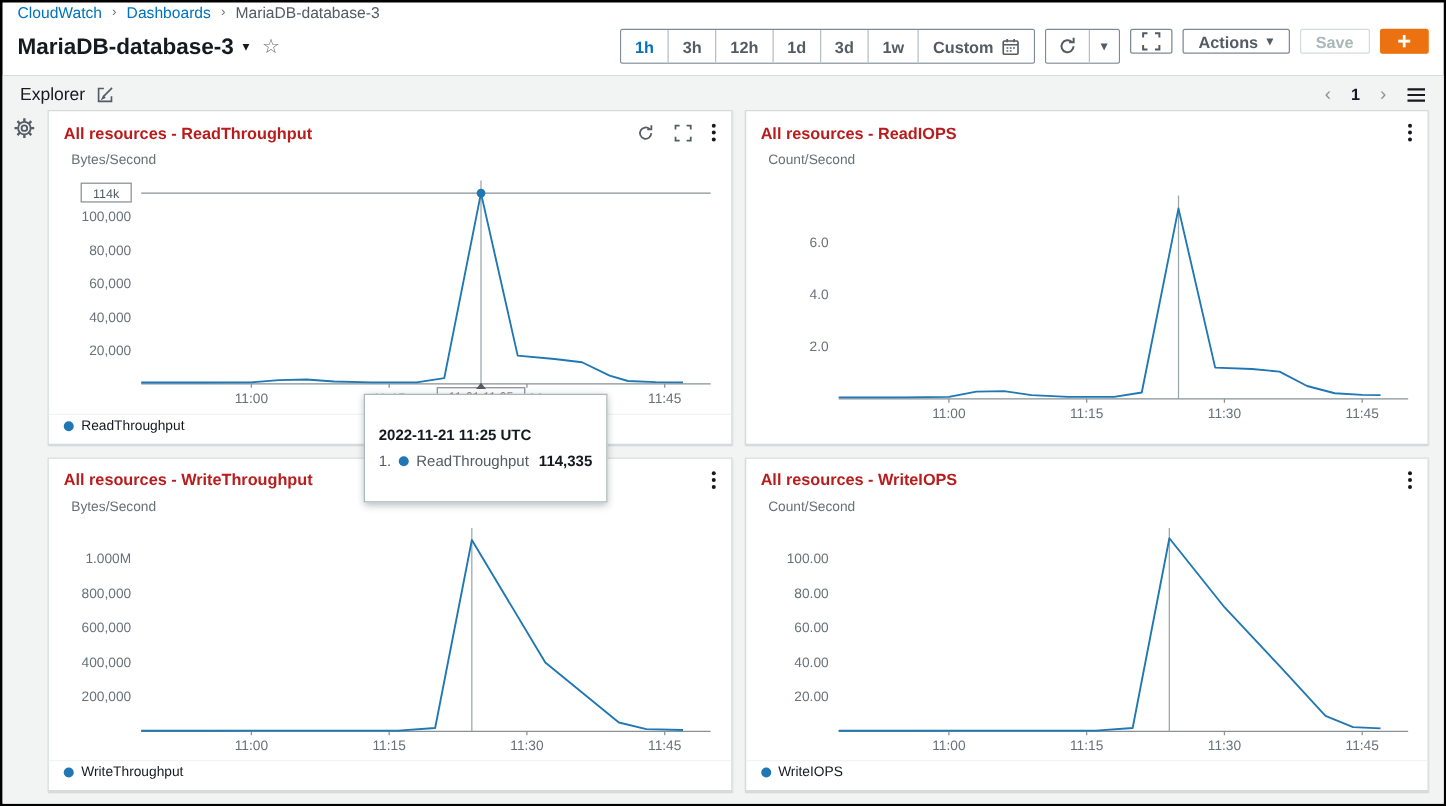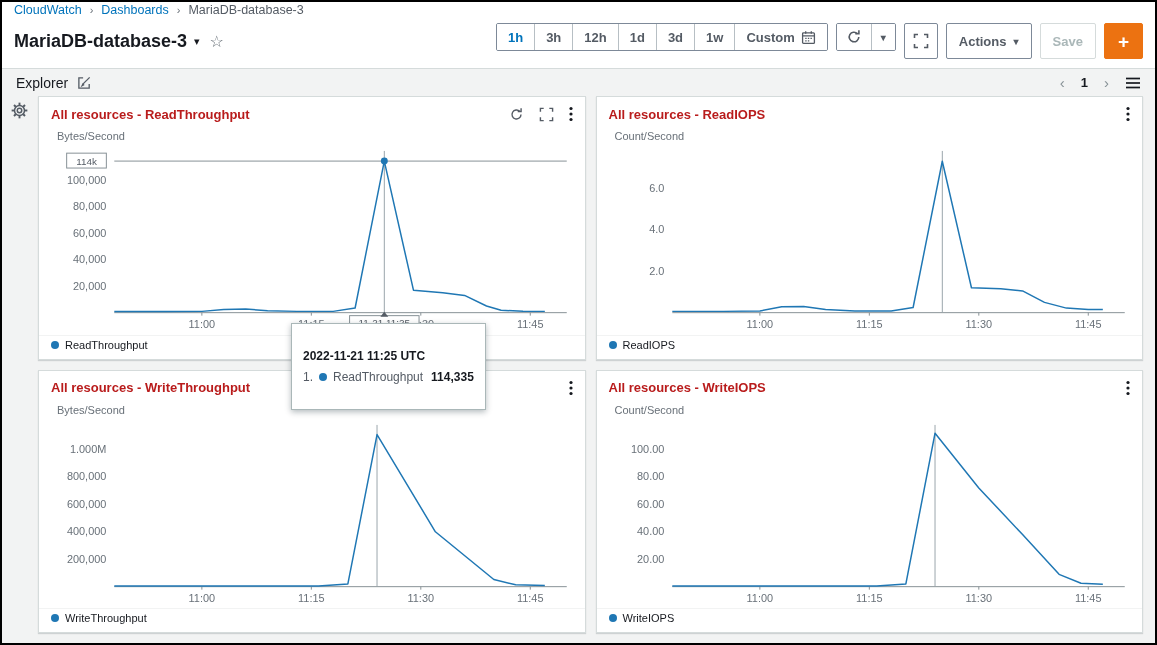--- a/index.html
+++ b/index.html
@@ -16,30 +16,30 @@
   
   .titlebar{display:flex;align-items:center;padding:2px 12px 9px;border-bottom:1px solid #d5dbdb}
   .titlebar h1{font-size:18px;color:#16191f;font-weight:700}
   .title-caret{font-size:11px;color:#16191f;margin-left:7px;cursor:pointer}
   .fav-star{font-size:16px;color:#687078;margin-left:10px;cursor:pointer}
   .controls{margin-left:auto;display:flex;align-items:flex-start;gap:8px}
   .group{display:inline-flex;border:1px solid #7d8998;border-radius:2px;background:#fff;height:28px;overflow:hidden}
   .group>*{border:none;border-left:1px solid #b7bfc4;height:100%;display:inline-flex;align-items:center;gap:6px;padding:0 11px;background:#fff;font-size:13px;color:#545b64;font-weight:700;cursor:pointer;font-family:inherit}
   .group>:first-child{border-left:none}
   .seg.selected{color:#0073bb;font-weight:700}
-  .btn{height:36px;border:1px solid #7d8998;border-radius:2px;background:#fff;font-size:13px;font-weight:700;color:#545b64;padding:0 12px;display:inline-flex;align-items:center;gap:7px;cursor:pointer;font-family:inherit}
+  .btn{height:20px;border:1px solid #7d8998;border-radius:2px;background:#fff;font-size:13px;font-weight:700;color:#545b64;padding:0 12px;display:inline-flex;align-items:center;gap:7px;cursor:pointer;font-family:inherit}
   .btn.iconbtn{padding:0 8px}
   .btn.disabled{border-color:#d5dbdb;color:#aab7b8}
   .btn.primary{background:#ec7211;border-color:#ec7211;color:#fff;padding:0 13px}
   .btn.primary .plus-glyph{font-size:19px;font-weight:700;line-height:1}
   .caret-glyph{font-size:10px;color:#545b64}
 
   
   .main{flex:1;min-height:0;background:#f2f3f3;display:flex;flex-direction:column}
-  .tabbar{display:flex;align-items:flex-start;gap:9px;padding:6px 14px 3px;font-size:14px;color:#16191f}
+  .tabbar{display:flex;align-items:flex-end;gap:9px;padding:6px 14px 3px;font-size:14px;color:#16191f}
   .pager{margin-left:auto;display:flex;align-items:center;gap:16px}
   .pager .chev{font-size:15px;color:#879196;cursor:pointer;line-height:1}
   .pagenum{font-size:13px;font-weight:700;color:#16191f}
   .body-row{flex:1;min-height:0;display:flex}
   .rail{width:34px;display:flex;justify-content:center;align-items:flex-start;padding-top:8px}
   .grid{flex:1;min-height:0;display:grid;grid-template-columns:1fr 1fr;grid-template-rows:1fr 1fr;gap:10px;padding:2px 12px 10px 2px}
 
   
   .card{background:#fff;border:1px solid #d5dbdb;box-shadow:0 1px 1px rgba(0,28,36,.15);display:flex;flex-direction:column;position:relative;min-height:0}
   .card-head{display:flex;align-items:center;padding:9px 12px 2px}
@@ -277,24 +277,20 @@
               <line x1="382.9032258064516" y1="172" x2="382.9032258064516" y2="175" stroke="#879196"></line>
               <text x="382.9032258064516" y="187" text-anchor="middle" class="tick">11:30</text>
               <line x1="493.22580645161287" y1="172" x2="493.22580645161287" y2="175" stroke="#879196"></line>
               <text x="493.22580645161287" y="187" text-anchor="middle" class="tick">11:45</text>
               <text x="66" y="133.7051282051282" text-anchor="end" class="tick">2.0</text>
               <text x="66" y="91.9102564102564" text-anchor="end" class="tick">4.0</text>
               <text x="66" y="50.115384615384606" text-anchor="end" class="tick">6.0</text>
               <line x1="346.1290322580645" y1="9" x2="346.1290322580645" y2="172" stroke="#9aa5ab" stroke-width="1"></line>
               <polyline points="74.0,170.7 125.5,170.7 162.3,170.3 184.3,166.1 206.4,165.7 228.5,168.9 257.9,170.3 294.6,170.3 316.7,166.8 346.1,19.4 375.5,146.9 405.0,148.0 427.0,150.1 449.1,161.6 471.2,167.4 493.2,168.7 507.9,168.9" fill="none" stroke="#1f77b4" stroke-width="1.5" stroke-linejoin="round"></polyline>
             </svg>
-          <div class="legend">
-            <span class="dot" style="background: rgb(31, 119, 180);"></span>
-            <span>ReadIOPS</span>
-          </div>
         </section>
 
         <section class="card">
           <div class="card-head">
             <h2>All resources - WriteThroughput</h2>
             <div class="card-icons">
               <button class="icon-plain">
                 <svg width="4" height="16" viewBox="0 0 4 16" fill="#16191f">
                   <circle cx="2" cy="2.5" r="1.6"></circle>
                     <circle cx="2" cy="8" r="1.6"></circle>

